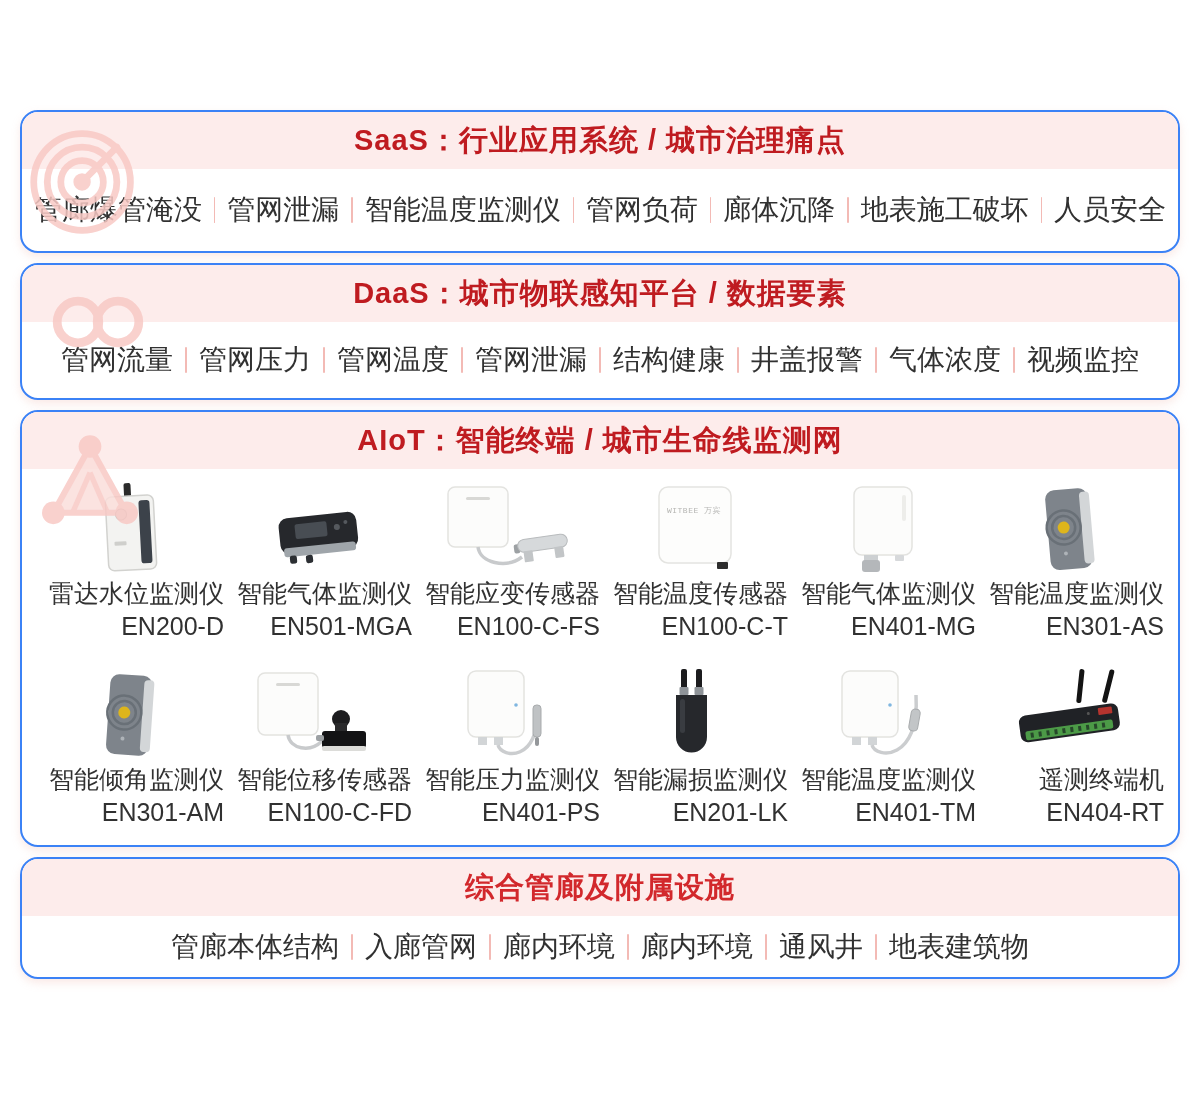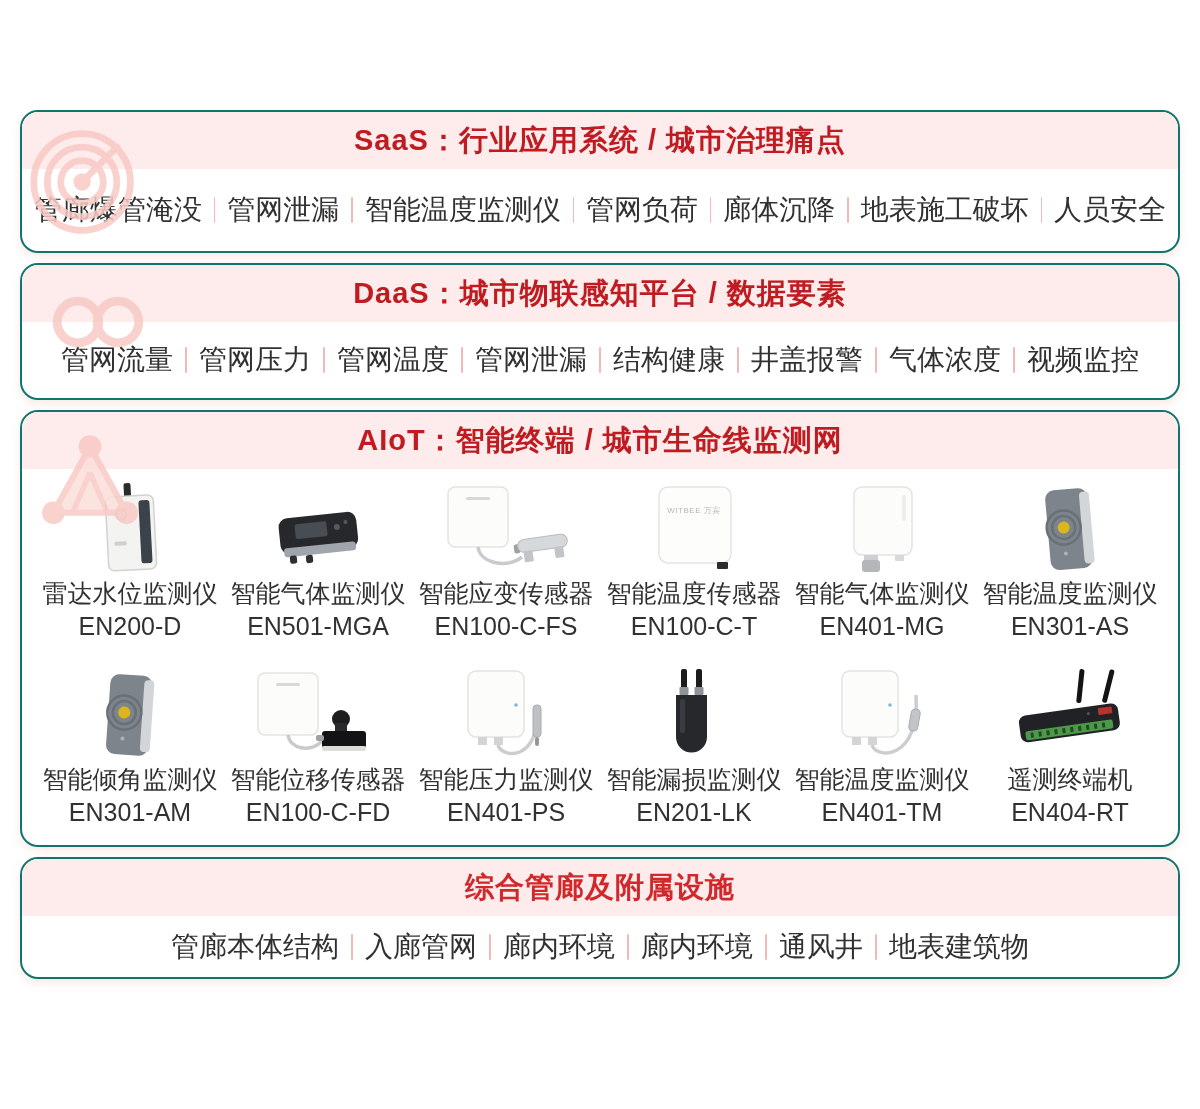--- a/index.html
+++ b/index.html
@@ -4,21 +4,21 @@
 <style>
   html,body{margin:0;padding:0;}
   body{
     width:1200px;height:1109px;background:#ffffff;
     font-family:"Liberation Sans","DejaVu Sans",sans-serif;
     -webkit-font-smoothing:antialiased;
   }
   .page{padding-top:110px;}
   .panel{
     position:relative;margin:0 20px 10px 20px;
-    border:2px solid #0f766e;border-radius:18px;background:#ffffff;
+    border:2px solid #3b82f6;border-radius:18px;background:#ffffff;
     box-shadow:0 4px 8px rgba(238,178,170,0.28);
     box-sizing:border-box;overflow:hidden;
   }
   .panel-header{
     height:57px;background:#fdeceb;
     display:flex;align-items:center;justify-content:center;
     position:relative;z-index:1;
   }
   .panel-title{
     margin:0;font-size:29px;font-weight:700;color:#bf1b20;letter-spacing:1px;
@@ -49,25 +49,25 @@
     height:calc(100% - 57px);box-sizing:border-box;
     display:grid;grid-template-columns:repeat(6,1fr);
     align-content:space-between;
     padding:12px 14px 16px 14px;position:relative;z-index:1;
   }
   .device{margin:0;text-align:center;}
   .device-photo{
     height:96px;display:flex;align-items:flex-end;justify-content:center;position:relative;
   }
   .device-name,.device-model{
-    font-size:25px;color:#313131;line-height:33px;white-space:nowrap;
+    font-size:25px;color:#313131;line-height:33px;white-space:nowrap;text-align:right;
   }
   .brand-label{
     position:absolute;top:24px;left:50%;transform:translateX(-50%);
-    font-size:8px;color:#b5b5b2;letter-spacing:0.5px;white-space:nowrap;
+    font-size:8px;color:#b5b5b2;letter-spacing:0.5px;white-space:nowrap;font-family:Liberation Mono, monospace;
   }
 </style>
 </head>
 <body>
 
 <div class="page">
 
   <section class="panel saas">
     <div class="panel-header">
       <h2 class="panel-title">SaaS：行业应用系统 / 城市治理痛点</h2>

